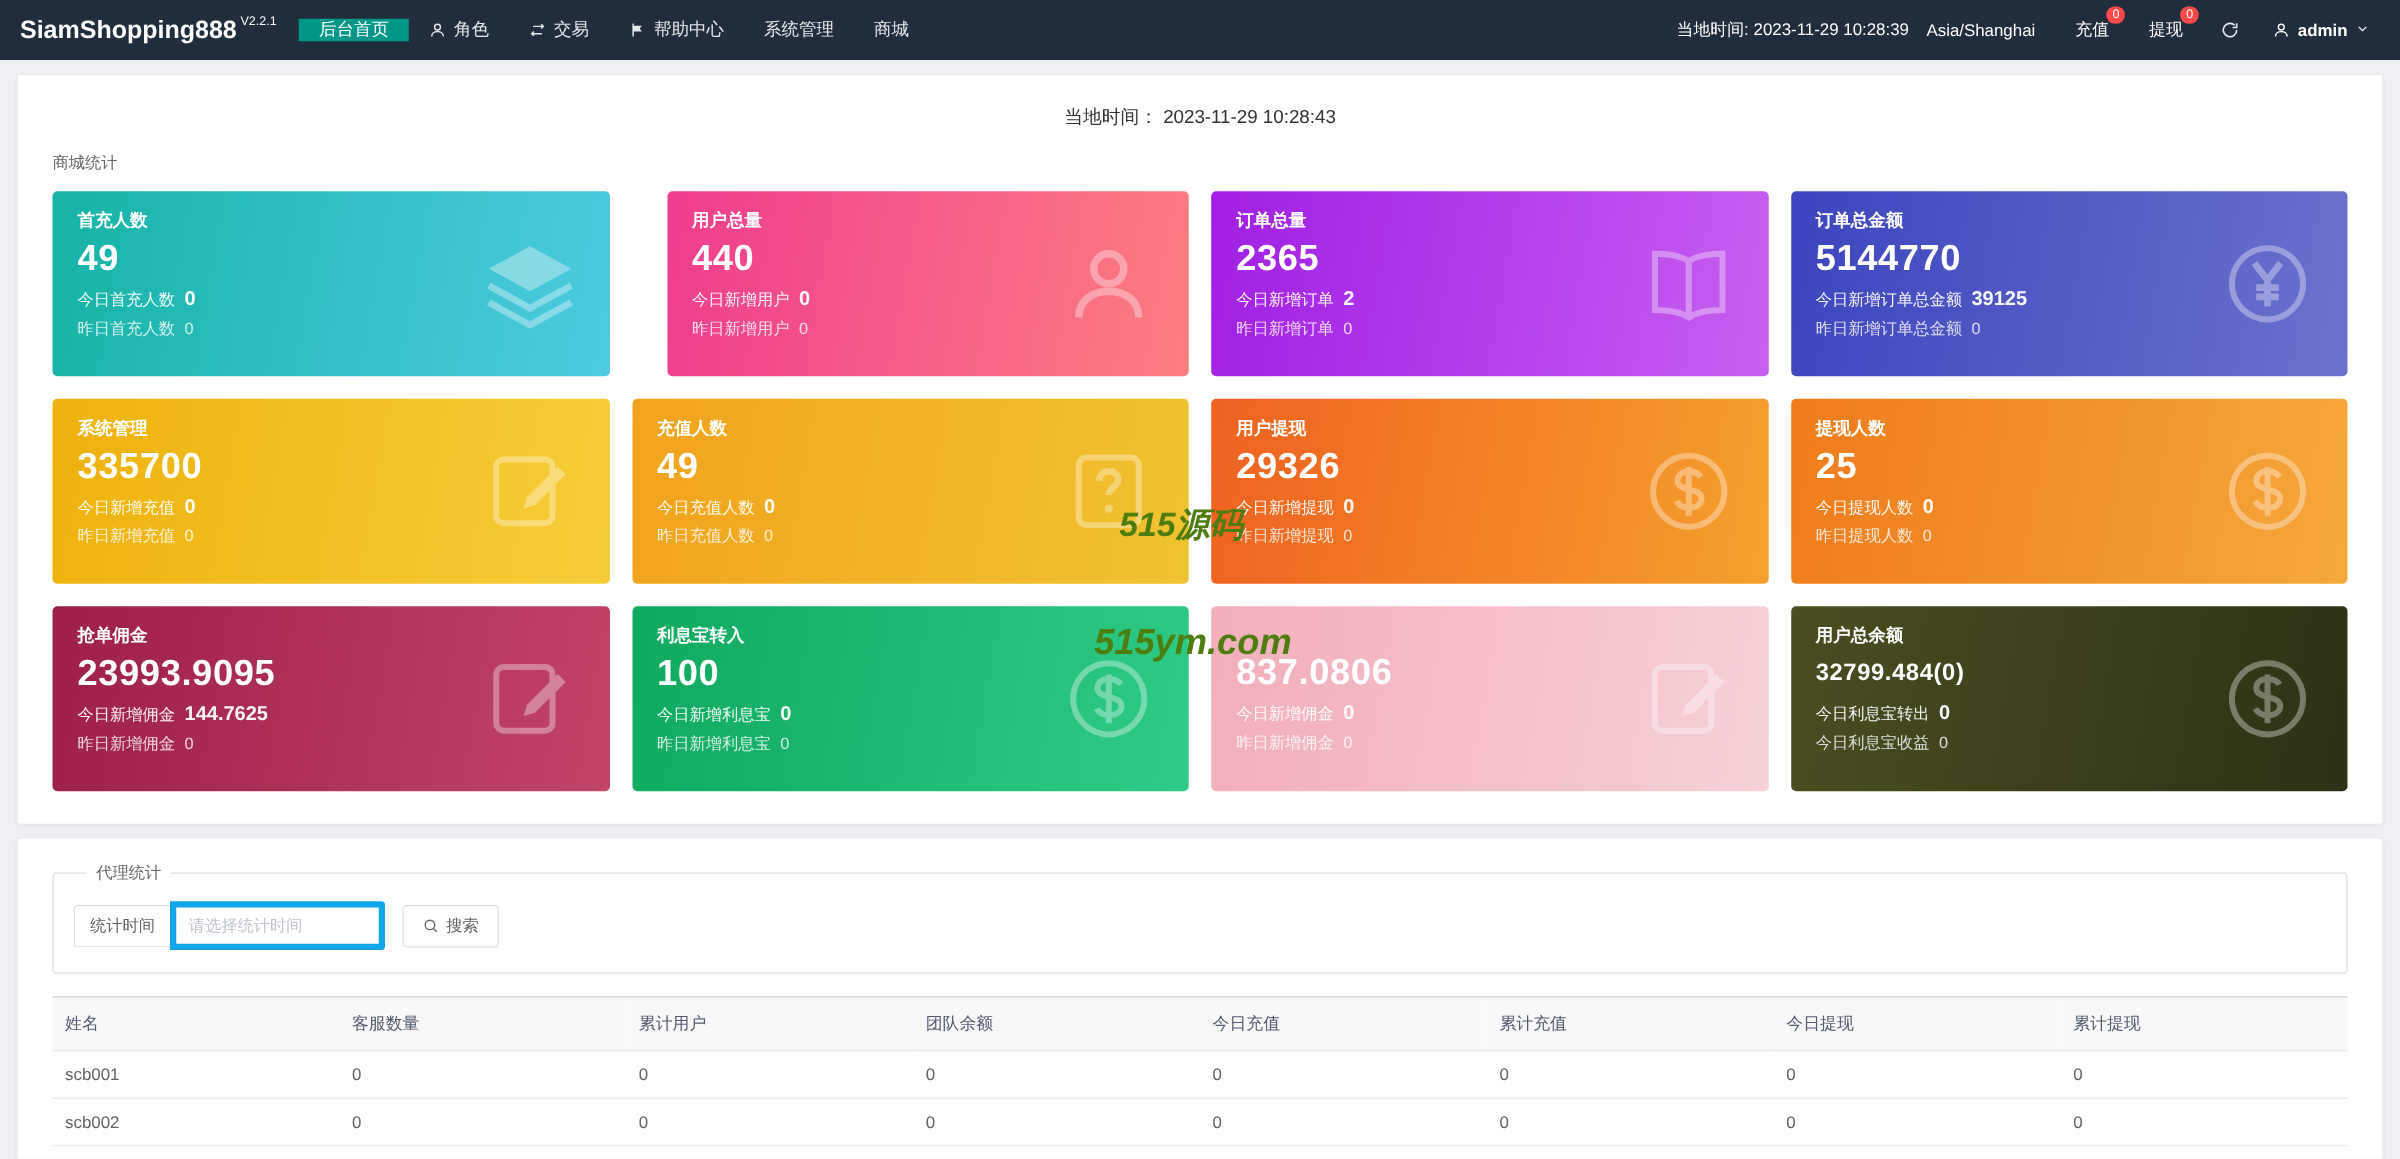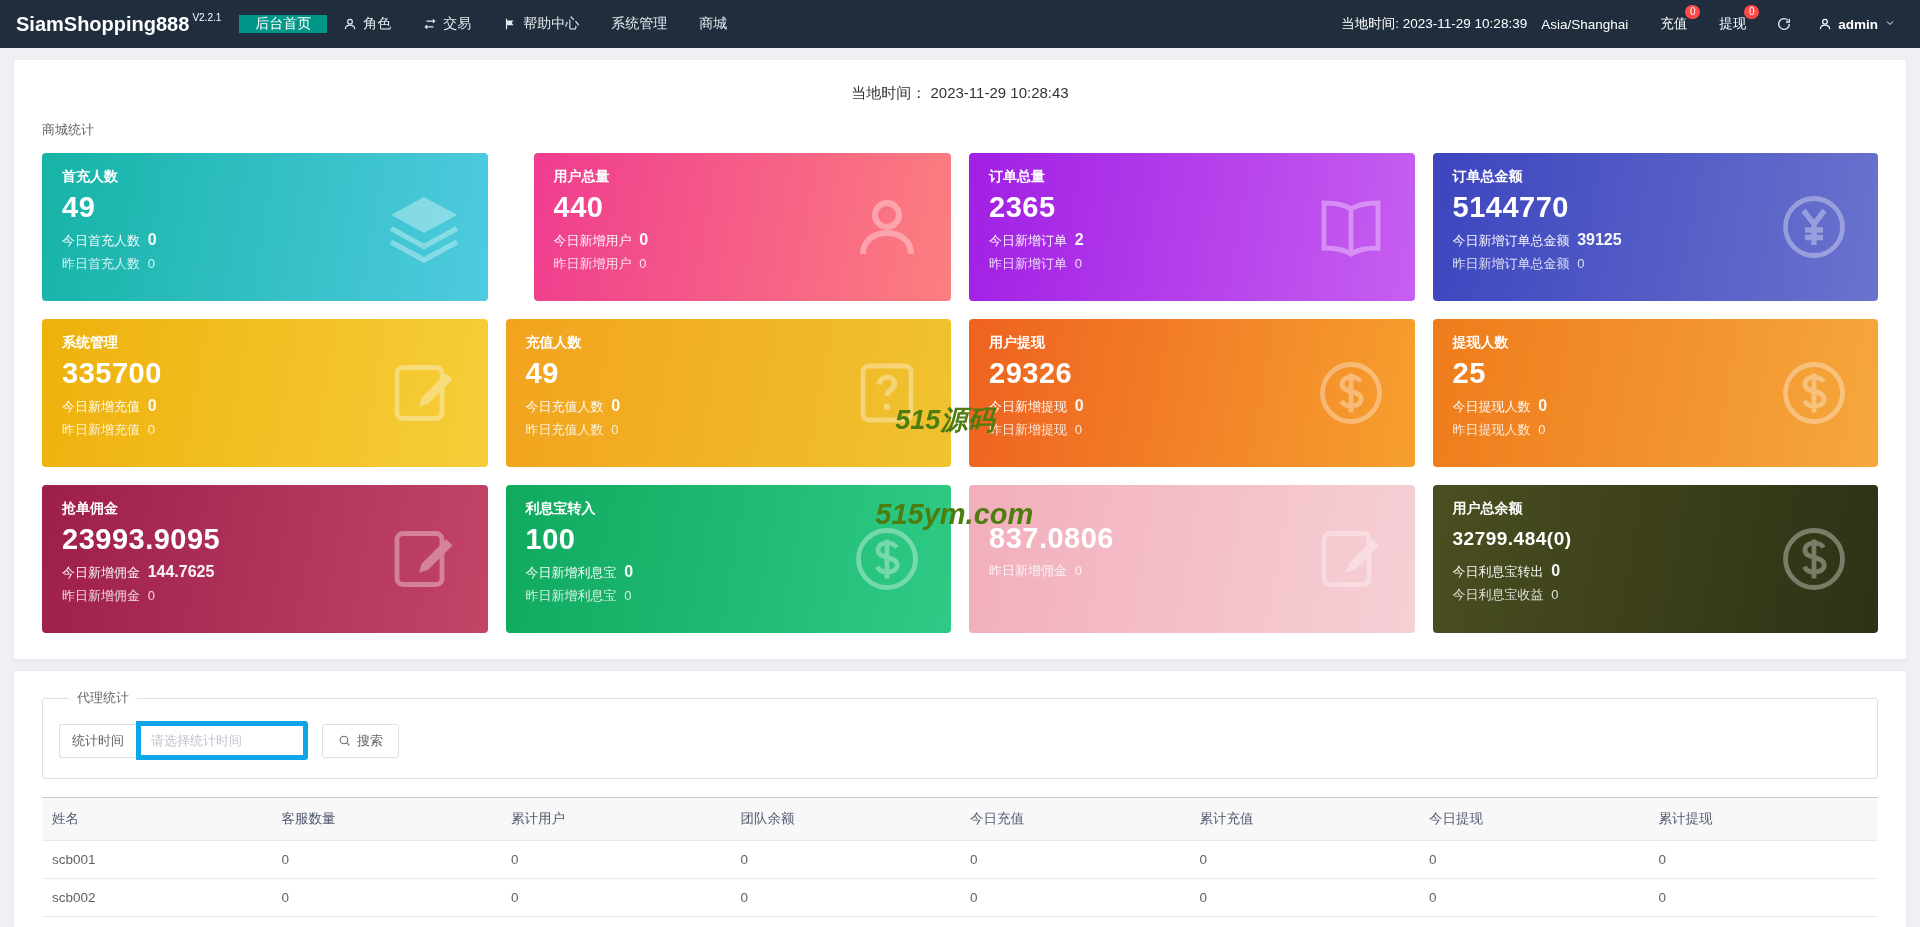--- a/index.html
+++ b/index.html
@@ -248,20 +248,21 @@
         <div class="card-line">今日新增利息宝 <b>0</b></div>
         <div class="card-line dim">昨日新增利息宝 <b>0</b></div>
         <div class="card-icon"><svg viewBox="0 0 24 24" fill="none" stroke="currentColor" stroke-width="1.6">
             <circle cx="12" cy="12" r="9.5"></circle>
             <path d="M12 5.5v13M15.2 8.2c-.6-1-1.8-1.5-3.2-1.5-1.7 0-3 .9-3 2.4 0 3.2 6.4 1.7 6.4 4.9 0 1.5-1.5 2.4-3.2 2.4-1.6 0-2.9-.7-3.4-1.8"></path>
           </svg></div>
       </div>
       <div class="stat-card" style="background: linear-gradient(100deg, rgb(242, 174, 187), rgb(246, 208, 214));">
         <div class="card-title"></div>
         <div class="card-value">837.0806</div>
+        <div class="card-line">今日新增佣金 <b>0</b></div>
         <div class="card-line dim">昨日新增佣金 <b>0</b></div>
         <div class="card-icon"><svg viewBox="0 0 24 24" fill="none" stroke="currentColor" stroke-width="1.6">
             <rect x="3" y="3.5" width="15" height="17" rx="2"></rect>
             <path d="M21.5 7.5l-8.2 8.2-3 .9.9-3 8.2-8.2 2.1 2.1z" fill="currentColor" stroke="none"></path>
           </svg></div>
       </div>
       <div class="stat-card" style="background: linear-gradient(100deg, rgb(74, 78, 32), rgb(46, 49, 21));">
         <div class="card-title">用户总余额</div>
         <div class="card-value small">32799.484(0)</div>
         <div class="card-line">今日利息宝转出 <b>0</b></div>

